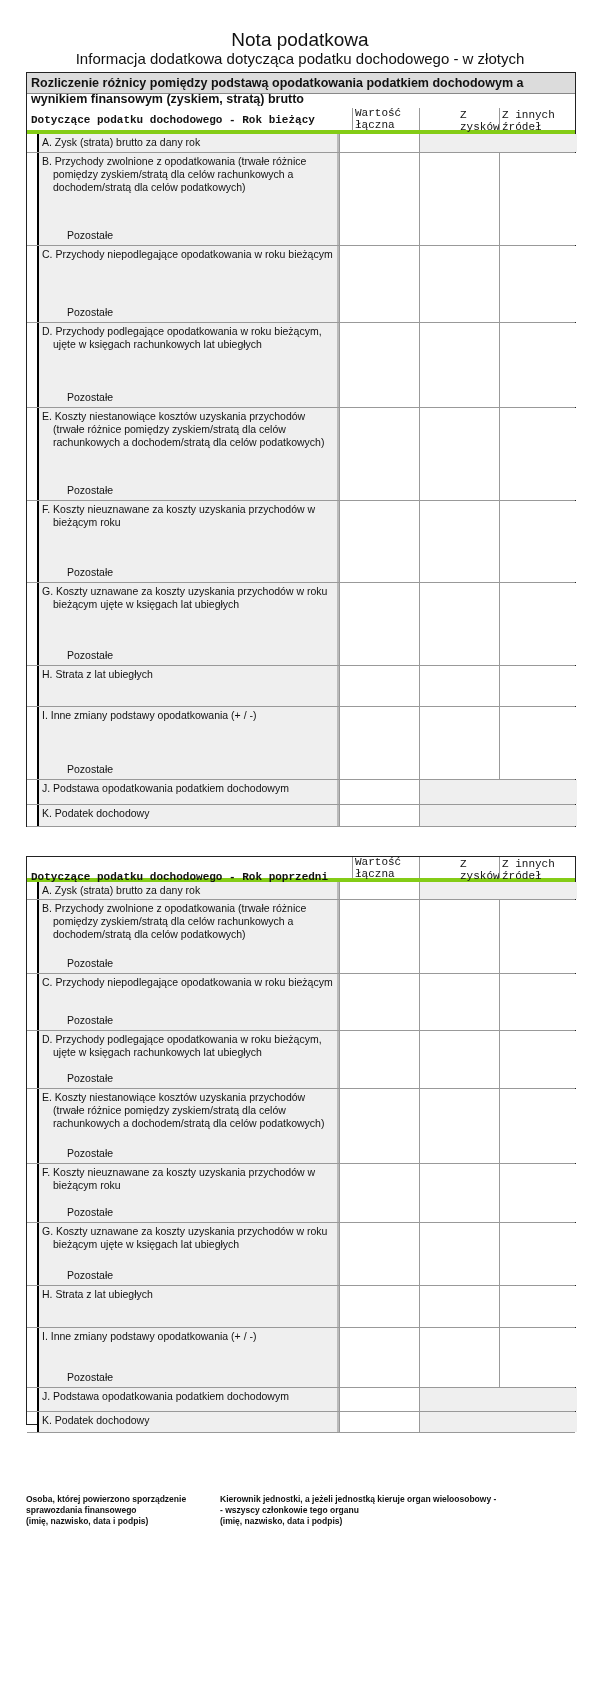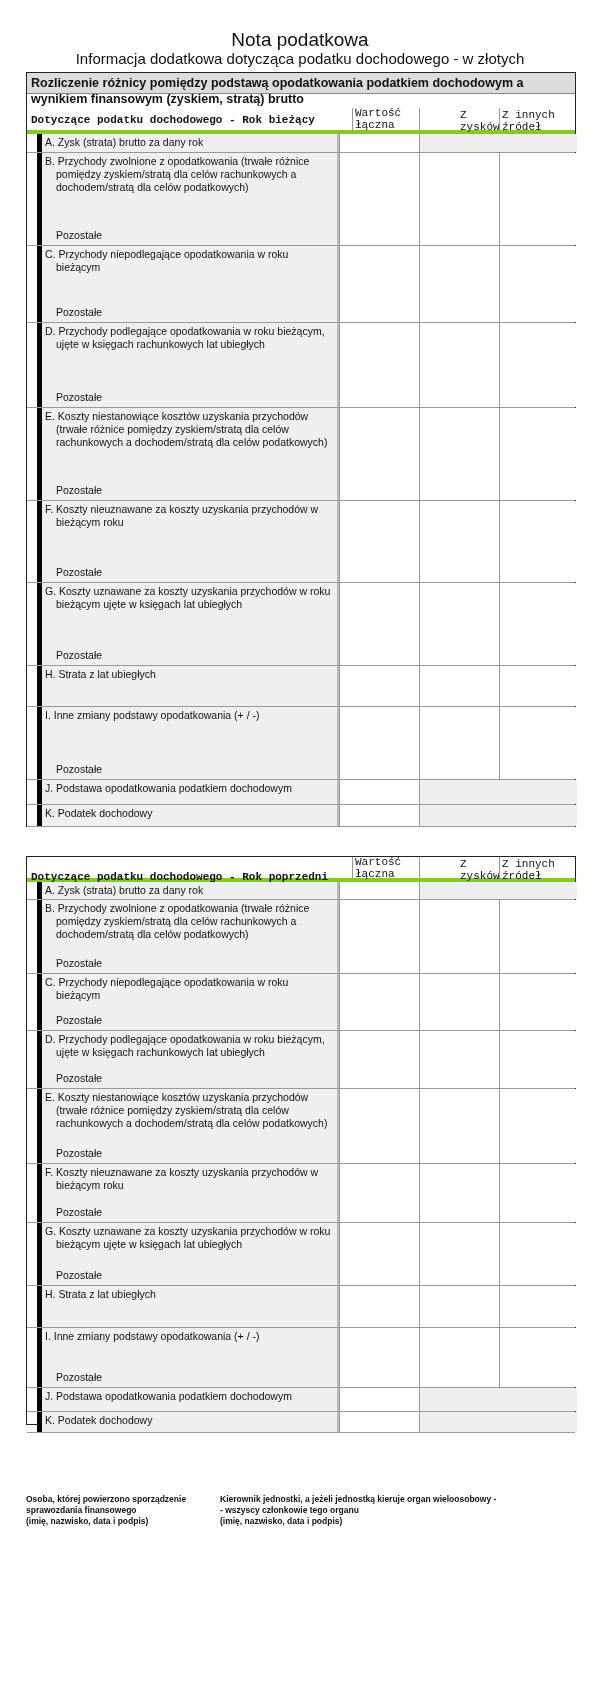--- a/index.html
+++ b/index.html
@@ -8,22 +8,22 @@
     .subtitle { position: absolute; top: 50px; left: 0; width: 600px; text-align: center; font-size: 15px; }
     .tbl { position: absolute; left: 26px; width: 550px; border: 1.5px solid #222; box-sizing: border-box; background: #fff; }
     .band { position: absolute; left: 0; right: 0; background: #dcdcdc; border-bottom: 1px solid #888; font-weight: bold; font-size: 12.5px; padding: 2px 4px; box-sizing: border-box; line-height: 16px; }
     .hdr { position: absolute; left: 0; right: 0; border-bottom: 4px solid #84cc16; font-size: 11px; box-sizing: border-box; font-family: Liberation Mono, monospace; }
     .hdr .lbl { position: absolute; left: 4px; font-weight: bold; }
     .hdr .c1, .hdr .c2, .hdr .c3 { position: absolute; top: 0; bottom: 0; border-left: 1px solid #999; padding: 1px 2px; box-sizing: border-box; line-height: 12px; }
     .hdr .c1 { left: 307px; width: 80px; display:flex; align-items:center;margin-left:18px; }
     .hdr .c2 { left: 392px; width: 80px; padding-left: 40px; }
     .hdr .c3 { left: 472px; width: 78px; }
     .row { position: absolute; left: 0; right: 0; border-bottom: 1px solid #999; box-sizing: border-box; }
-    .row .desc { position: absolute; left: 10px; top: 0; bottom: 0; width: 302px; background: #efefef; border-left: 5px solid #000000; border-right: 2px solid #bbb; box-sizing: border-box; font-size: 10.5px; padding: 2px 3px 2px 14px; text-indent: -11px; line-height: 13px; }
-    .row .desc .rest { position: absolute; bottom: 3px; left: 14px; text-indent: 0; }
+    .row .desc { position: absolute; left: 10px; top: 0; bottom: 0; width: 302px; background: #efefef; border-left: 2px solid #000000; border-right: 2px solid #bbb; box-sizing: border-box; font-size: 10.5px; padding: 2px 3px 2px 14px; text-indent: -11px; line-height: 13px; }
+    .row .desc .rest { position: absolute; bottom: 3px; left: 28px; text-indent: 0; }
     .row .v { position: absolute; top: 0; bottom: 0; border-left: 1px solid #999; box-sizing: border-box; background: #fff; }
     .row .v1 { left: 312px; width: 80px; }
     .row .v2 { left: 392px; width: 80px; }
     .row .v3 { left: 472px; width: 78px; }
     .row .vg { left: 392px; width: 158px; background: #efefef; }
     .sig { position: absolute; top: 1449px; font-size: 8.5px; font-weight: bold; line-height: 11px; margin-top: 45px; }
   </style>
 </head>
 <body>
 

